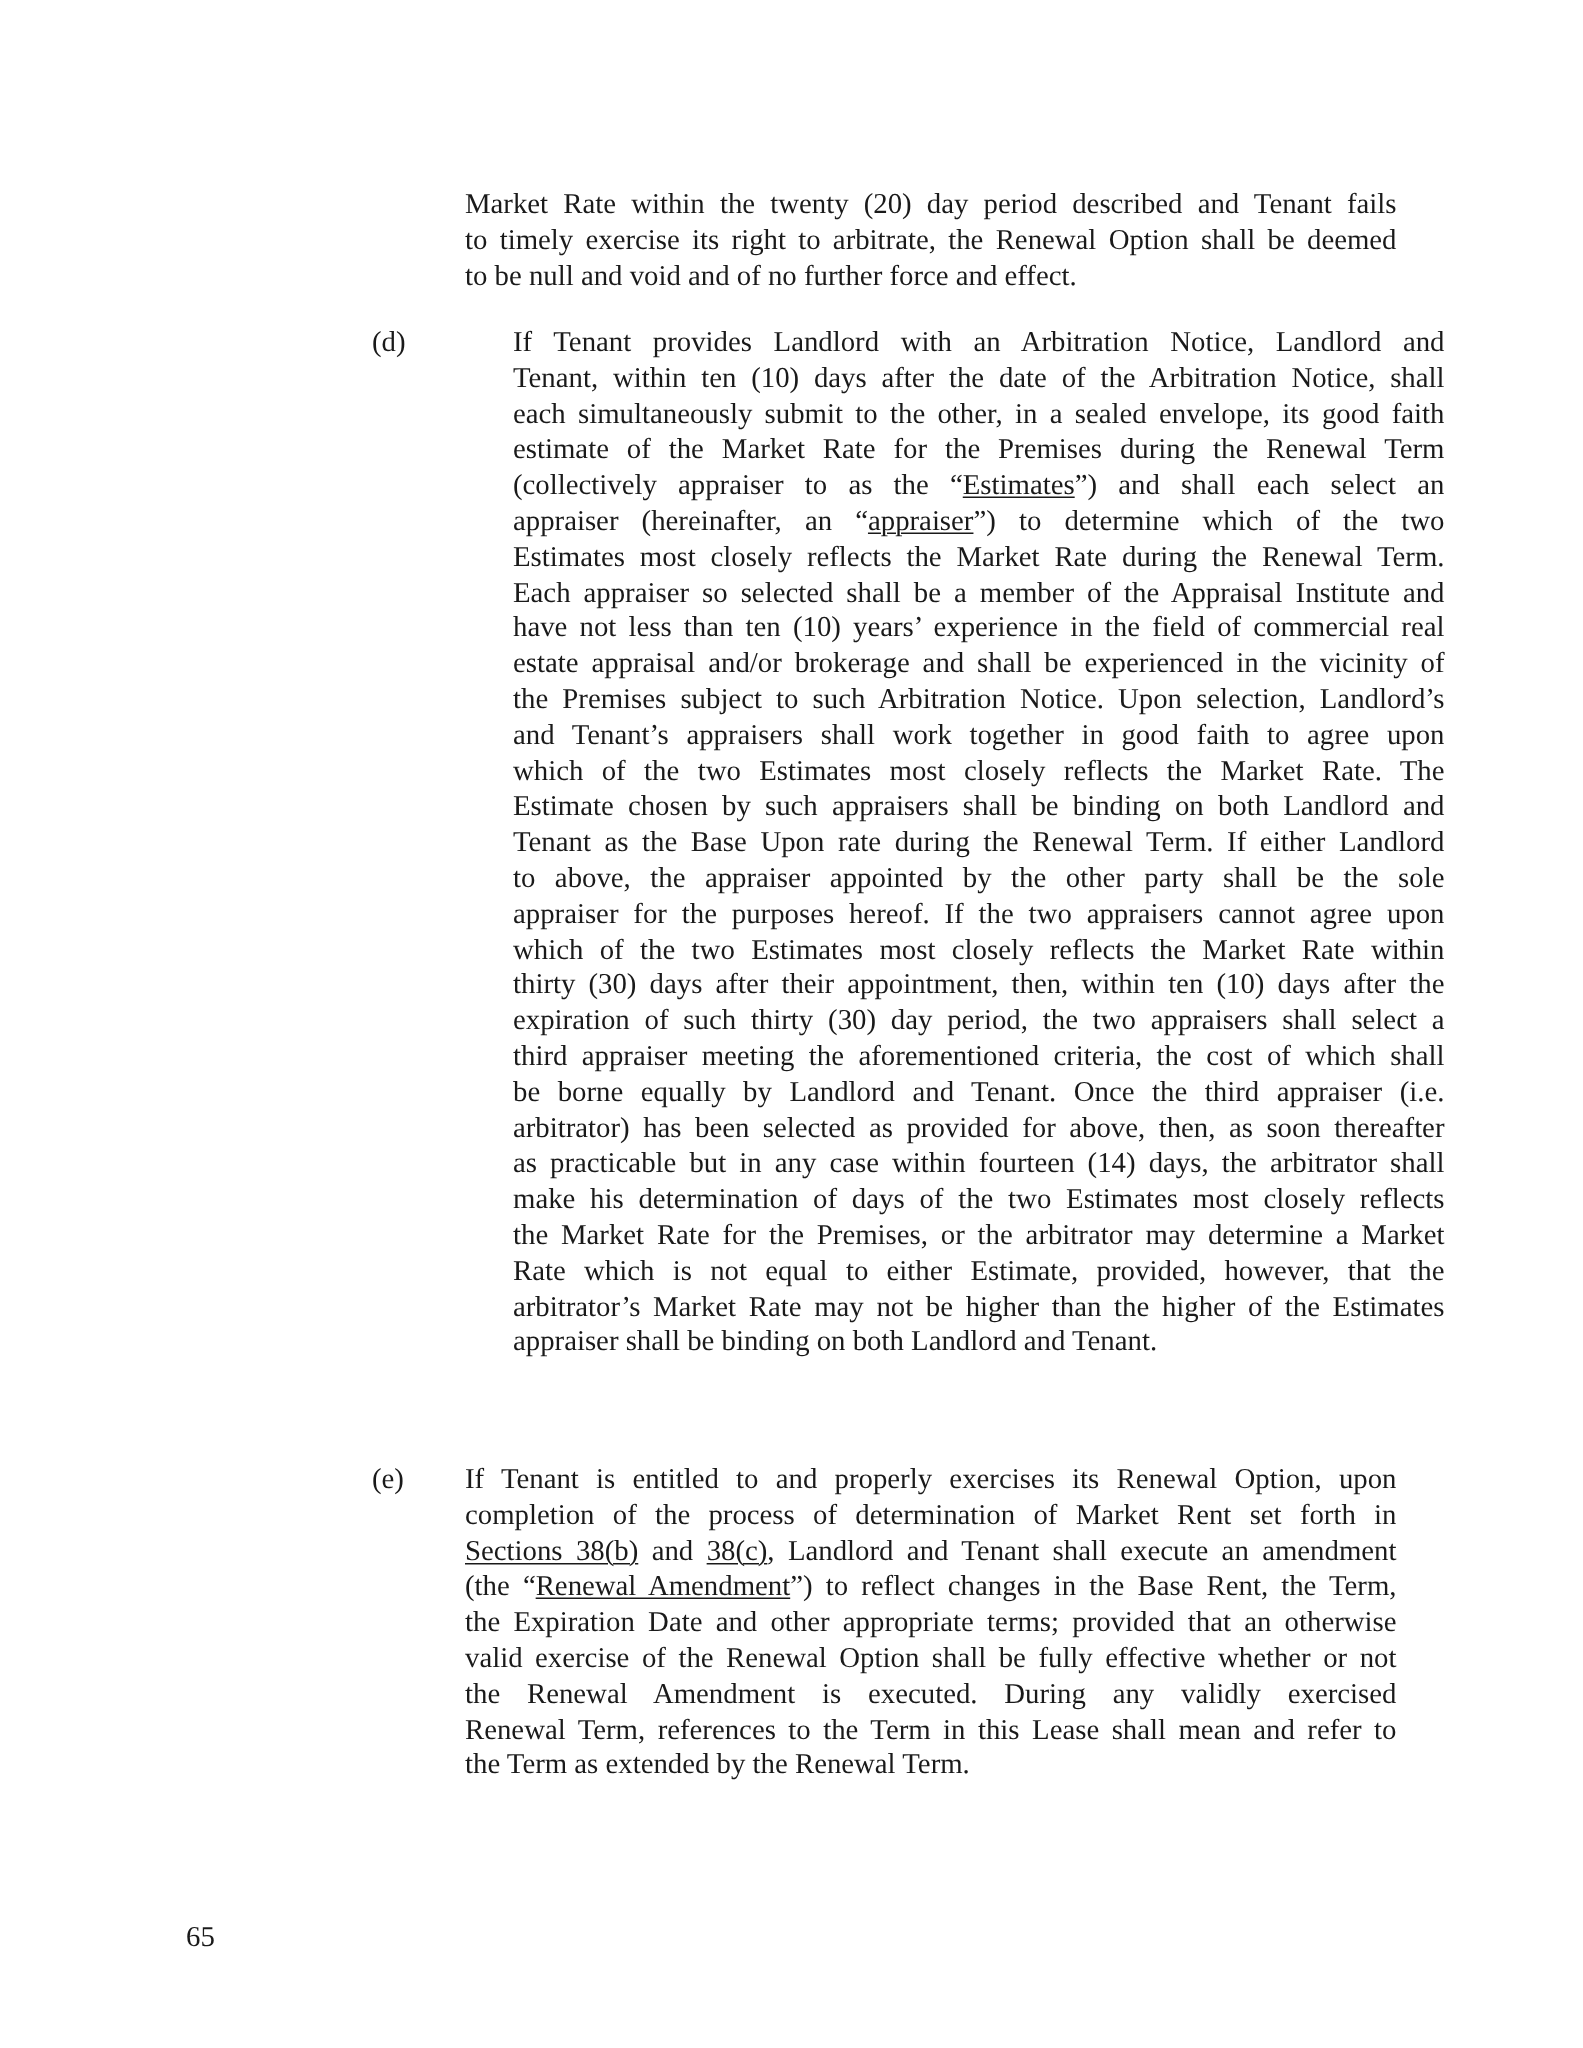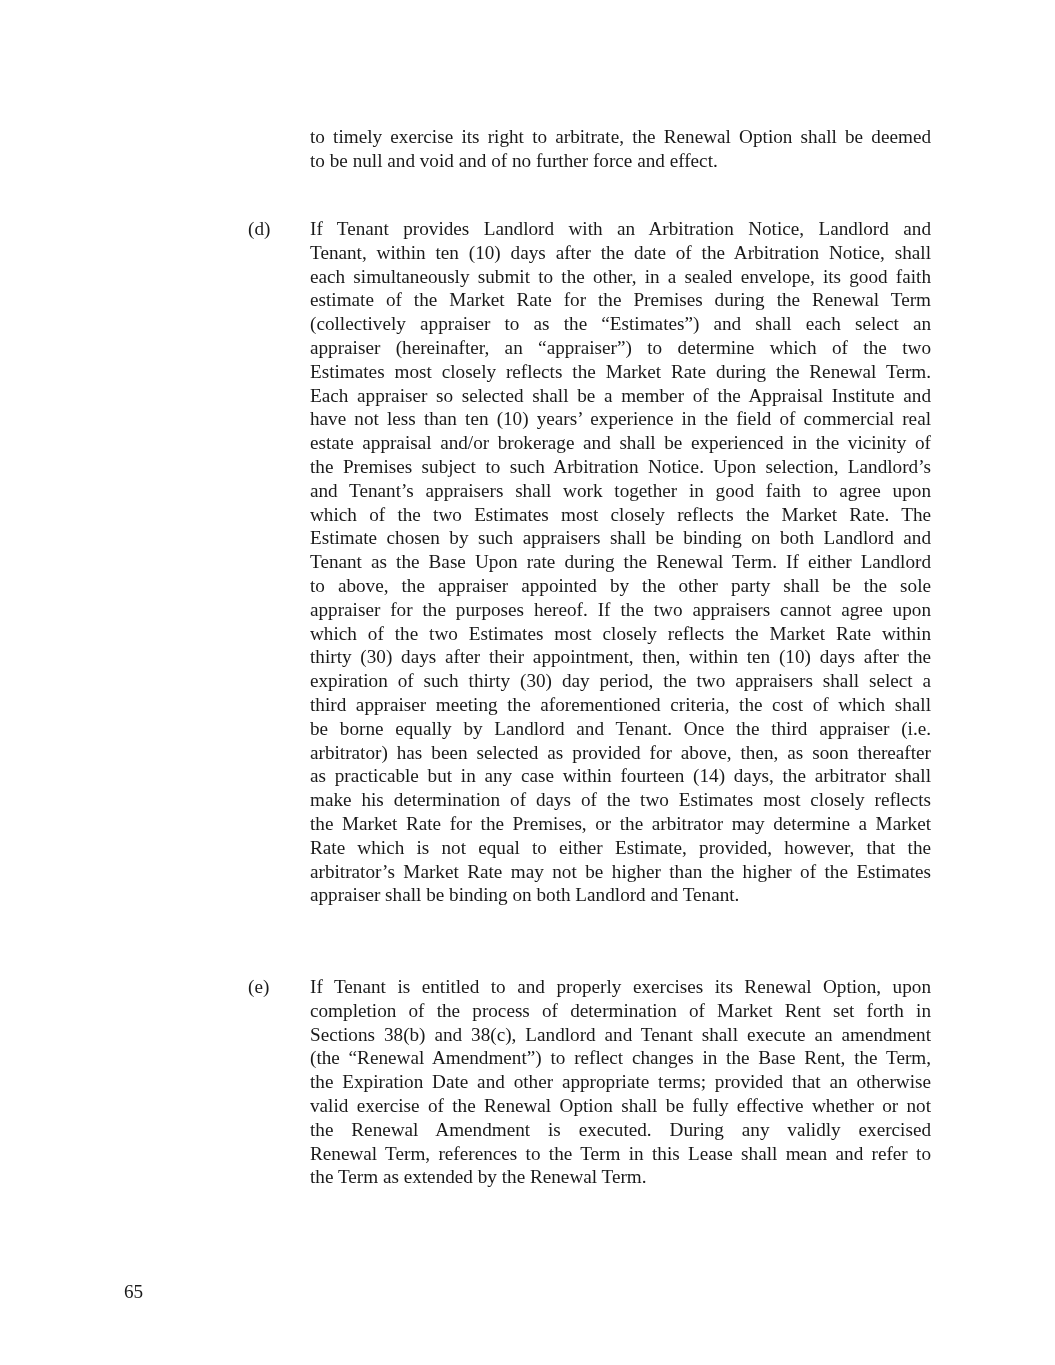--- a/index.html
+++ b/index.html
@@ -38,42 +38,44 @@
     }
     .line.last {
       text-align-last: left;
     }
     .label {
       position: absolute;
       left: 248px;
       line-height: 23.8px;
     }
     .u {
+      text-decoration: underline;
       text-underline-offset: 2px;
       text-decoration-thickness: 1px;
     }
     .page-number {
       position: absolute;
       left: 124px;
       top: 1280px;
       line-height: 24px;
     }
   </style>
 </head>
 <body>
 
 <div class="page">
 
   <div class="block" style="top:125px;">
+    <span class="line">Market Rate within the twenty (20) day period described and Tenant fails</span>
     <span class="line">to timely exercise its right to arbitrate, the Renewal Option shall be deemed</span>
     <span class="line last">to be null and void and of no further force and effect.</span>
   </div>
 
   <span class="label" style="top:217px;">(d)</span>
-  <div class="block" style="top:217px;">
+  <div class="block" style="top:217px;margin-left:32px;">
     <span class="line">If Tenant provides Landlord with an Arbitration Notice, Landlord and</span>
     <span class="line">Tenant, within ten (10) days after the date of the Arbitration Notice, shall</span>
     <span class="line">each simultaneously submit to the other, in a sealed envelope, its good faith</span>
     <span class="line">estimate of the Market Rate for the Premises during the Renewal Term</span>
     <span class="line"><span>(collectively appraiser to as the “</span><span class="u">Estimates</span><span>”) and shall each select an</span></span>
     <span class="line"><span>appraiser (hereinafter, an “</span><span class="u">appraiser</span><span>”) to determine which of the two</span></span>
     <span class="line">Estimates most closely reflects the Market Rate during the Renewal Term.</span>
     <span class="line">Each appraiser so selected shall be a member of the Appraisal Institute and</span>
     <span class="line">have not less than ten (10) years’ experience in the field of commercial real</span>
     <span class="line">estate appraisal and/or brokerage and shall be experienced in the vicinity of</span>

